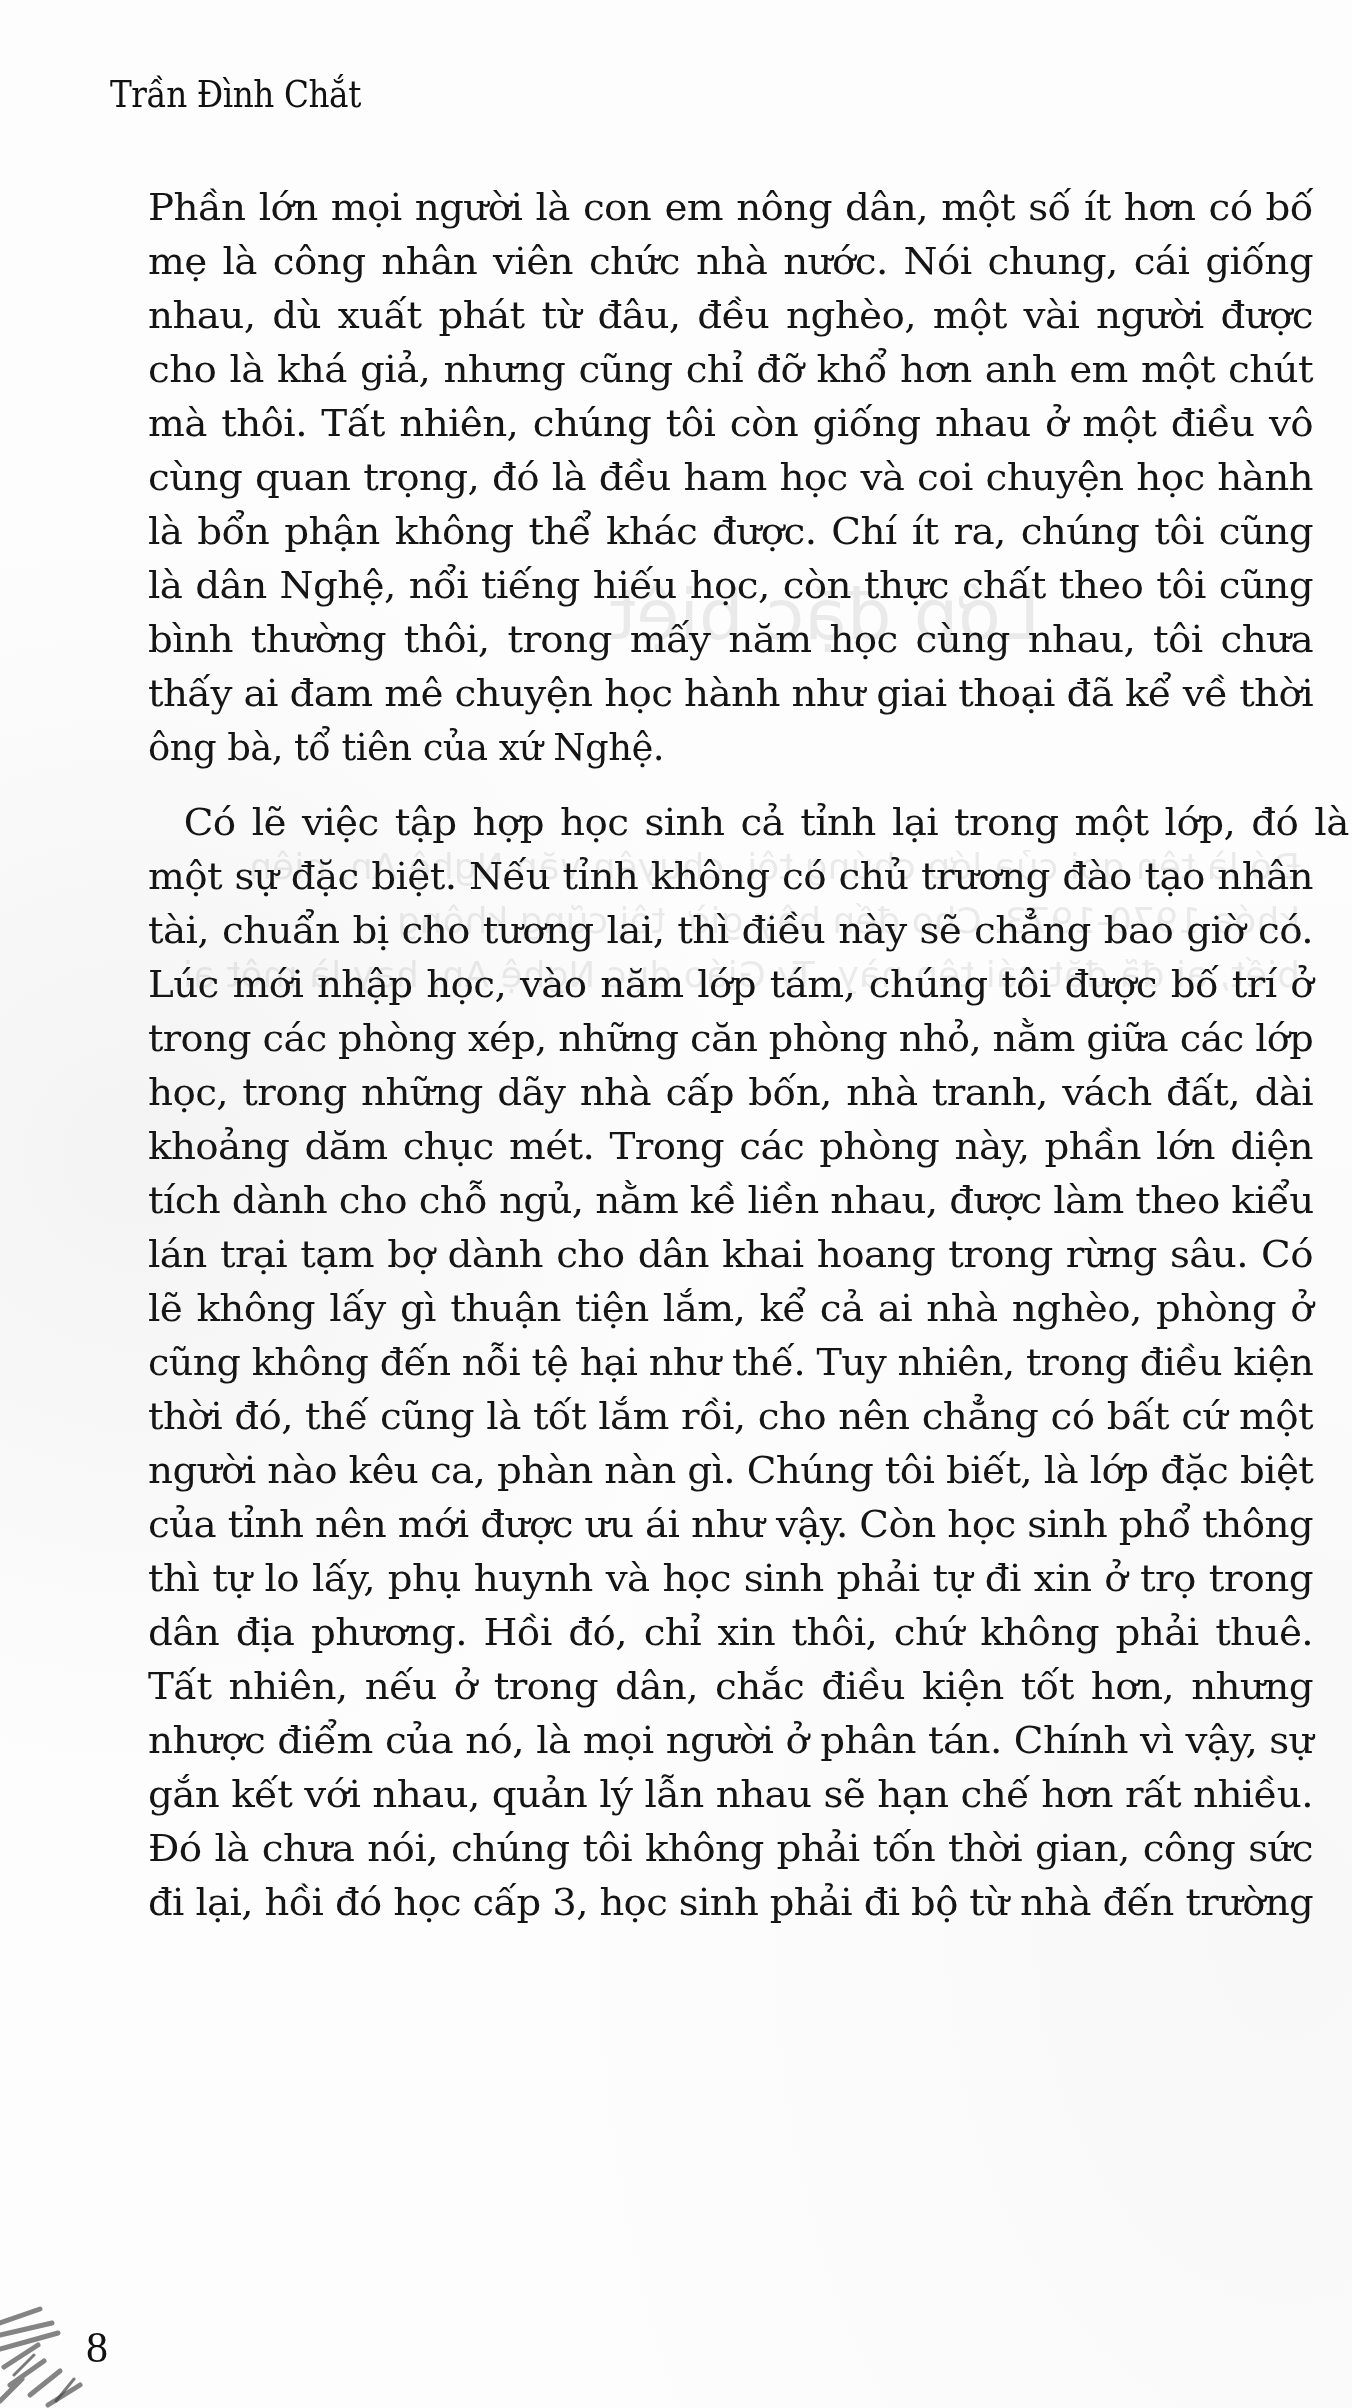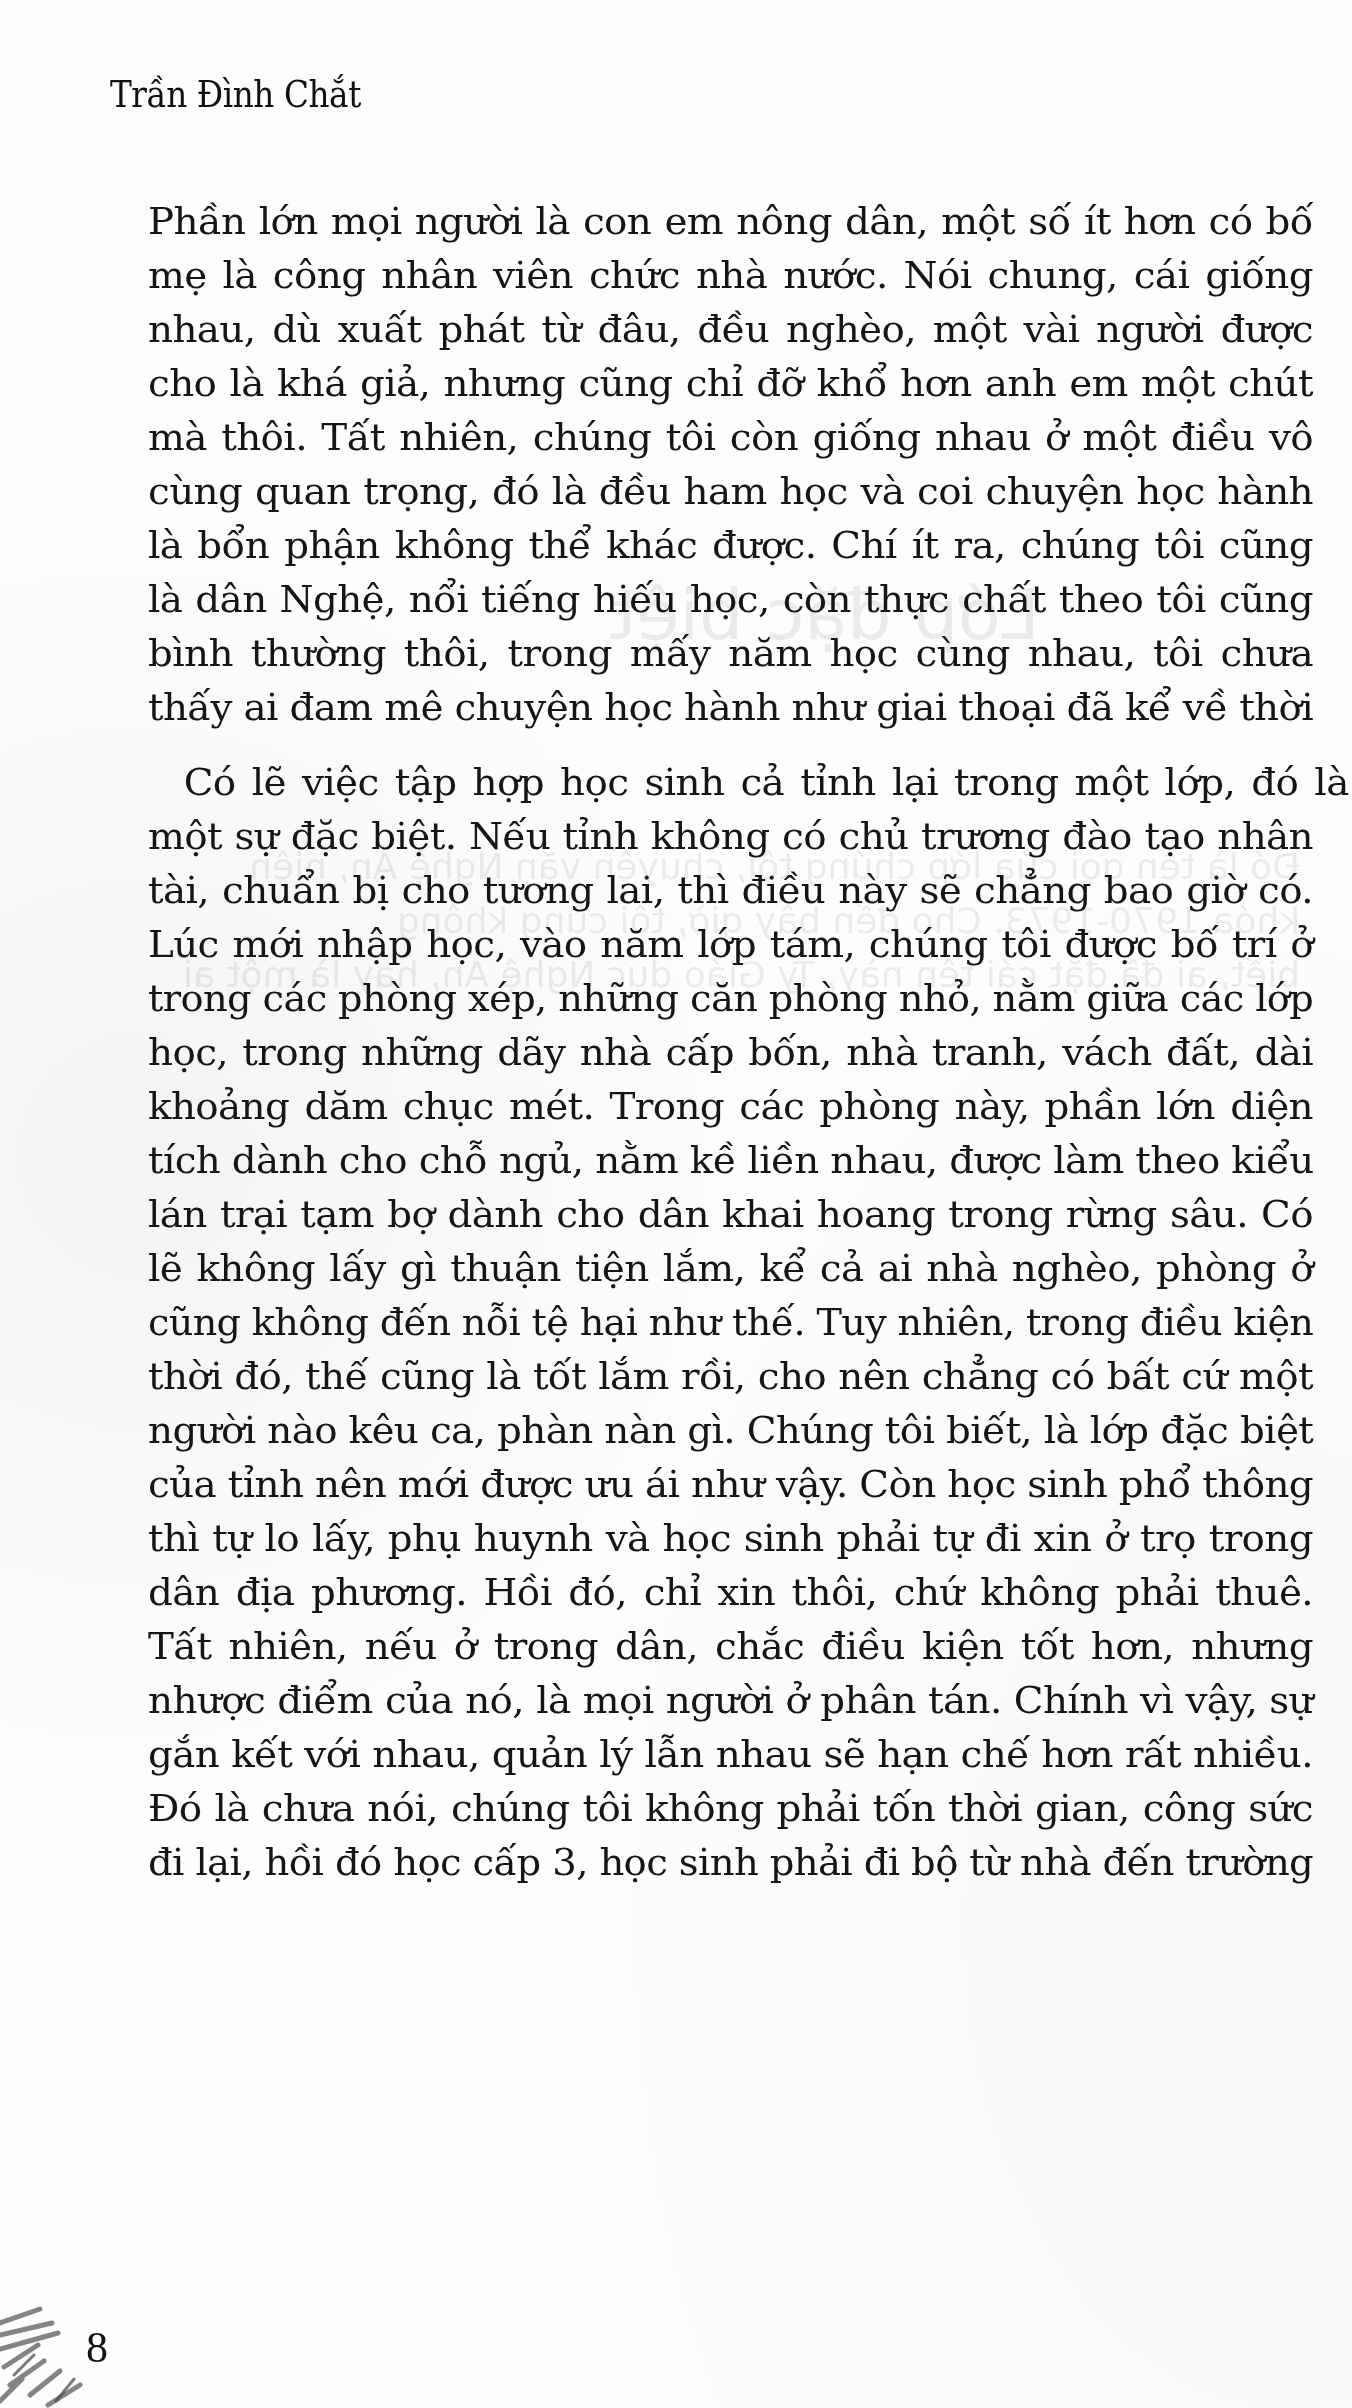--- a/index.html
+++ b/index.html
@@ -46,21 +46,21 @@
       font-family: "DejaVu Serif", "Liberation Serif", serif;
       font-size: 38px;
       letter-spacing: -0.5px;
       color: #111;
       transform: scaleX(0.86);
       transform-origin: left center;
     }
     .body-text {
       position: absolute;
       left: 148px;
-      top: 195px;
+      top: 181px;
       width: 1165px;
     }
     .line {
       display: block;
       height: 54px;
       line-height: 54px;
       font-size: 37px;
       white-space: nowrap;
       text-align: justify;
       text-align-last: justify;
@@ -111,20 +111,21 @@
       <span class="line" style="display: block; width: 1109.52px; transform: scaleX(1.05);">Phần lớn mọi người là con em nông dân, một số ít hơn có bố</span>
       <span class="line" style="display: block; width: 1109.52px; transform: scaleX(1.05);">mẹ là công nhân viên chức nhà nước. Nói chung, cái giống</span>
       <span class="line" style="display: block; width: 1109.52px; transform: scaleX(1.05);">nhau, dù xuất phát từ đâu, đều nghèo, một vài người được</span>
       <span class="line" style="display: block; width: 1109.52px; transform: scaleX(1.05);">cho là khá giả, nhưng cũng chỉ đỡ khổ hơn anh em một chút</span>
       <span class="line" style="display: block; width: 1109.52px; transform: scaleX(1.05);">mà thôi. Tất nhiên, chúng tôi còn giống nhau ở một điều vô</span>
       <span class="line" style="display: block; width: 1109.52px; transform: scaleX(1.05);">cùng quan trọng, đó là đều ham học và coi chuyện học hành</span>
       <span class="line" style="display: block; width: 1109.52px; transform: scaleX(1.05);">là bổn phận không thể khác được. Chí ít ra, chúng tôi cũng</span>
       <span class="line" style="display: block; width: 1109.52px; transform: scaleX(1.05);">là dân Nghệ, nổi tiếng hiếu học, còn thực chất theo tôi cũng</span>
       <span class="line" style="display: block; width: 1109.52px; transform: scaleX(1.05);">bình thường thôi, trong mấy năm học cùng nhau, tôi chưa</span>
       <span class="line" style="display: block; width: 1110px; transform: scaleX(1.04955);">thấy ai đam mê chuyện học hành như giai thoại đã kể về thời</span>
+      <span class="line last" style="display: block; width: 516px; transform: scaleX(1);">ông bà, tổ tiên của xứ Nghệ.</span>
     </div>
 
     <div class="para-gap"></div>
 
     <div>
       <span class="line indent" style="display: block; width: 1109.52px; transform: scaleX(1.05);">Có lẽ việc tập hợp học sinh cả tỉnh lại trong một lớp, đó là</span>
       <span class="line" style="display: block; width: 1109.52px; transform: scaleX(1.05);">một sự đặc biệt. Nếu tỉnh không có chủ trương đào tạo nhân</span>
       <span class="line" style="display: block; width: 1109.52px; transform: scaleX(1.05);">tài, chuẩn bị cho tương lai, thì điều này sẽ chẳng bao giờ có.</span>
       <span class="line" style="display: block; width: 1109.52px; transform: scaleX(1.05);">Lúc mới nhập học, vào năm lớp tám, chúng tôi được bố trí ở</span>
       <span class="line" style="display: block; width: 1124px; transform: scaleX(1.03648);">trong các phòng xép, những căn phòng nhỏ, nằm giữa các lớp</span>

